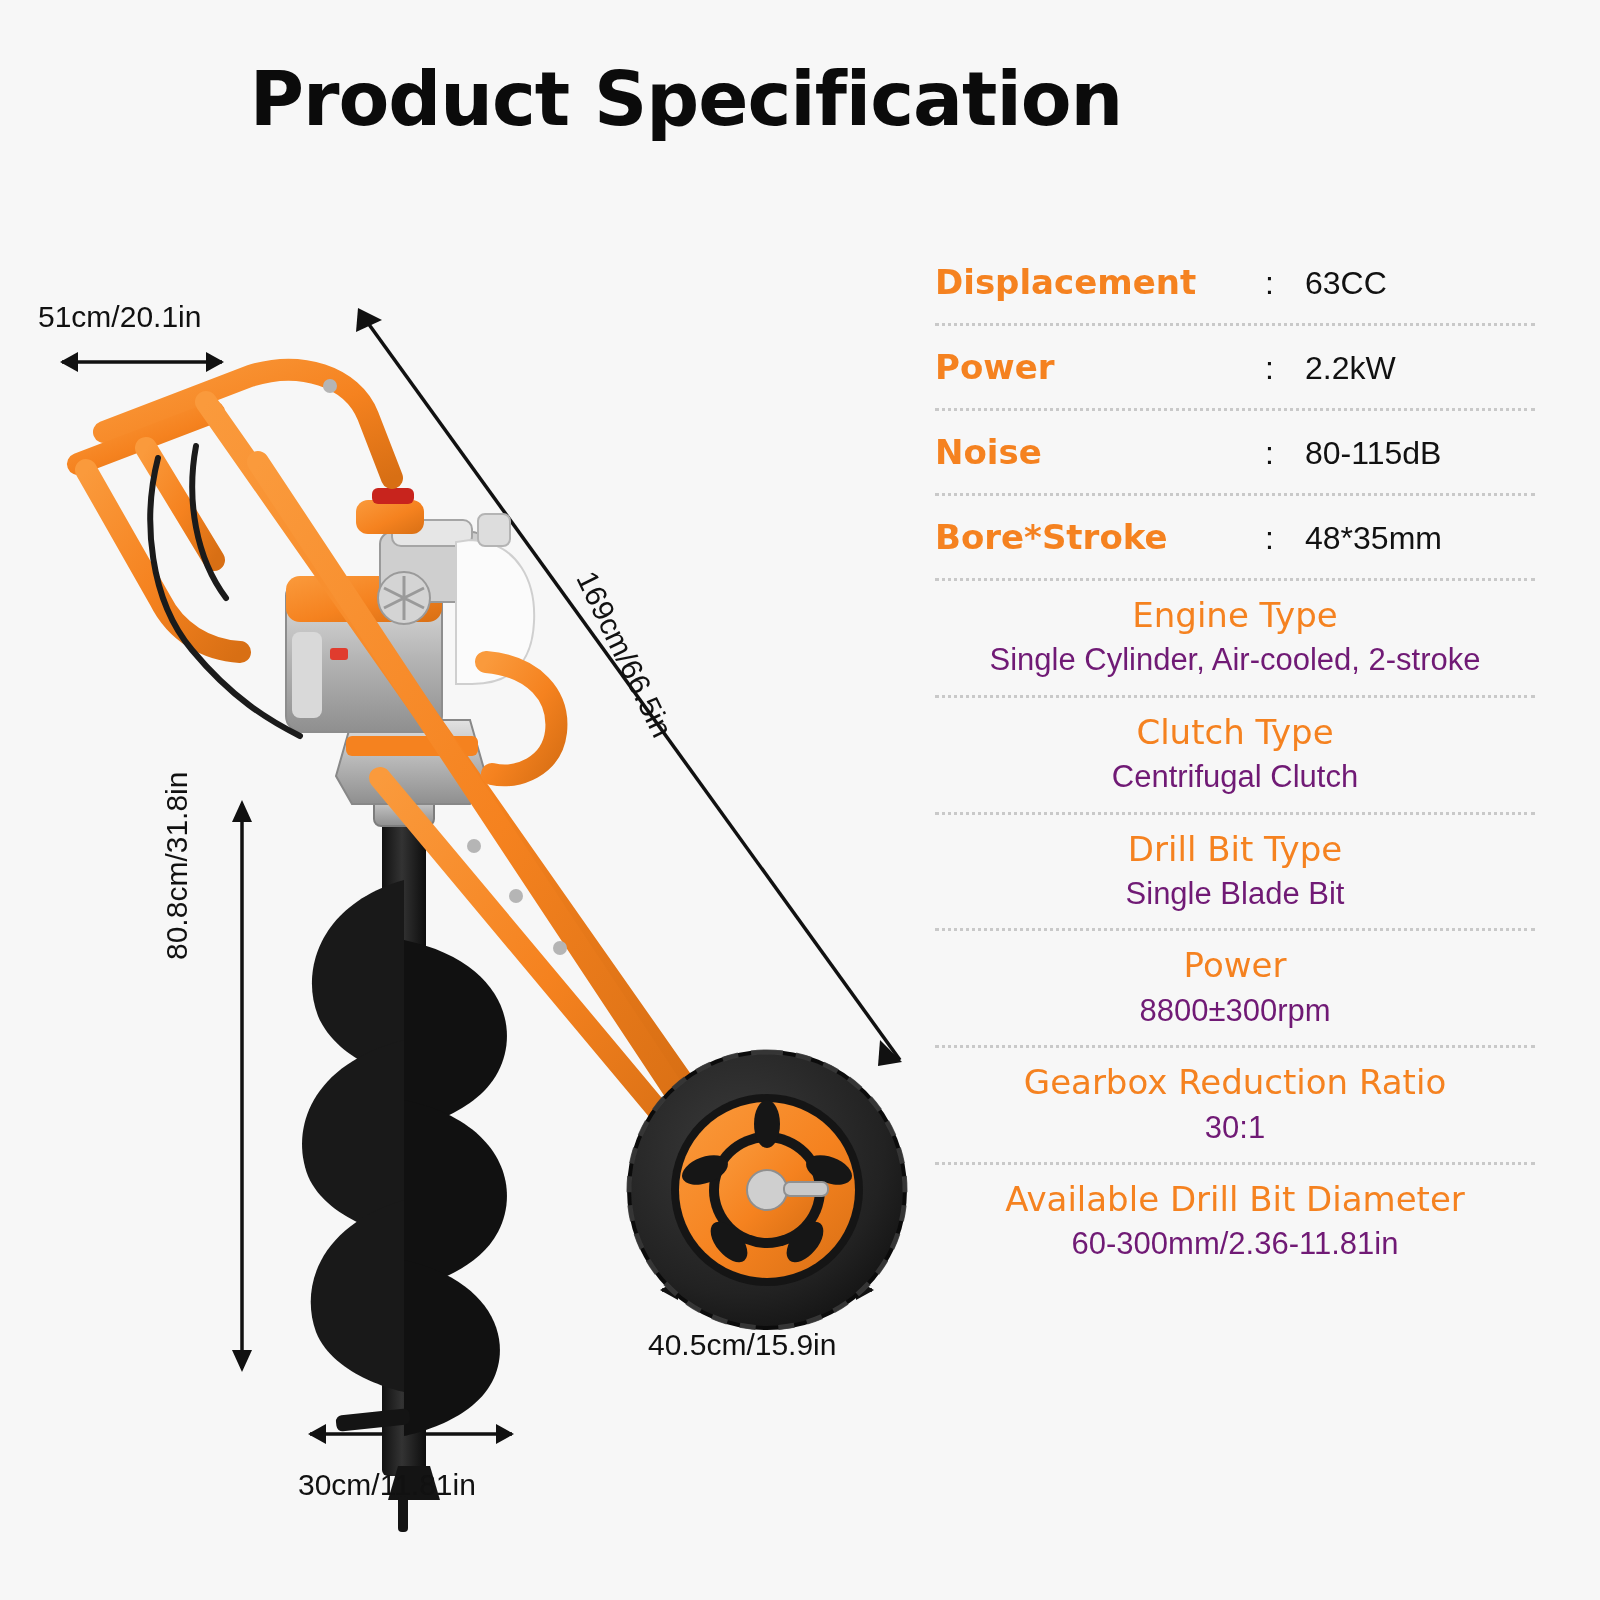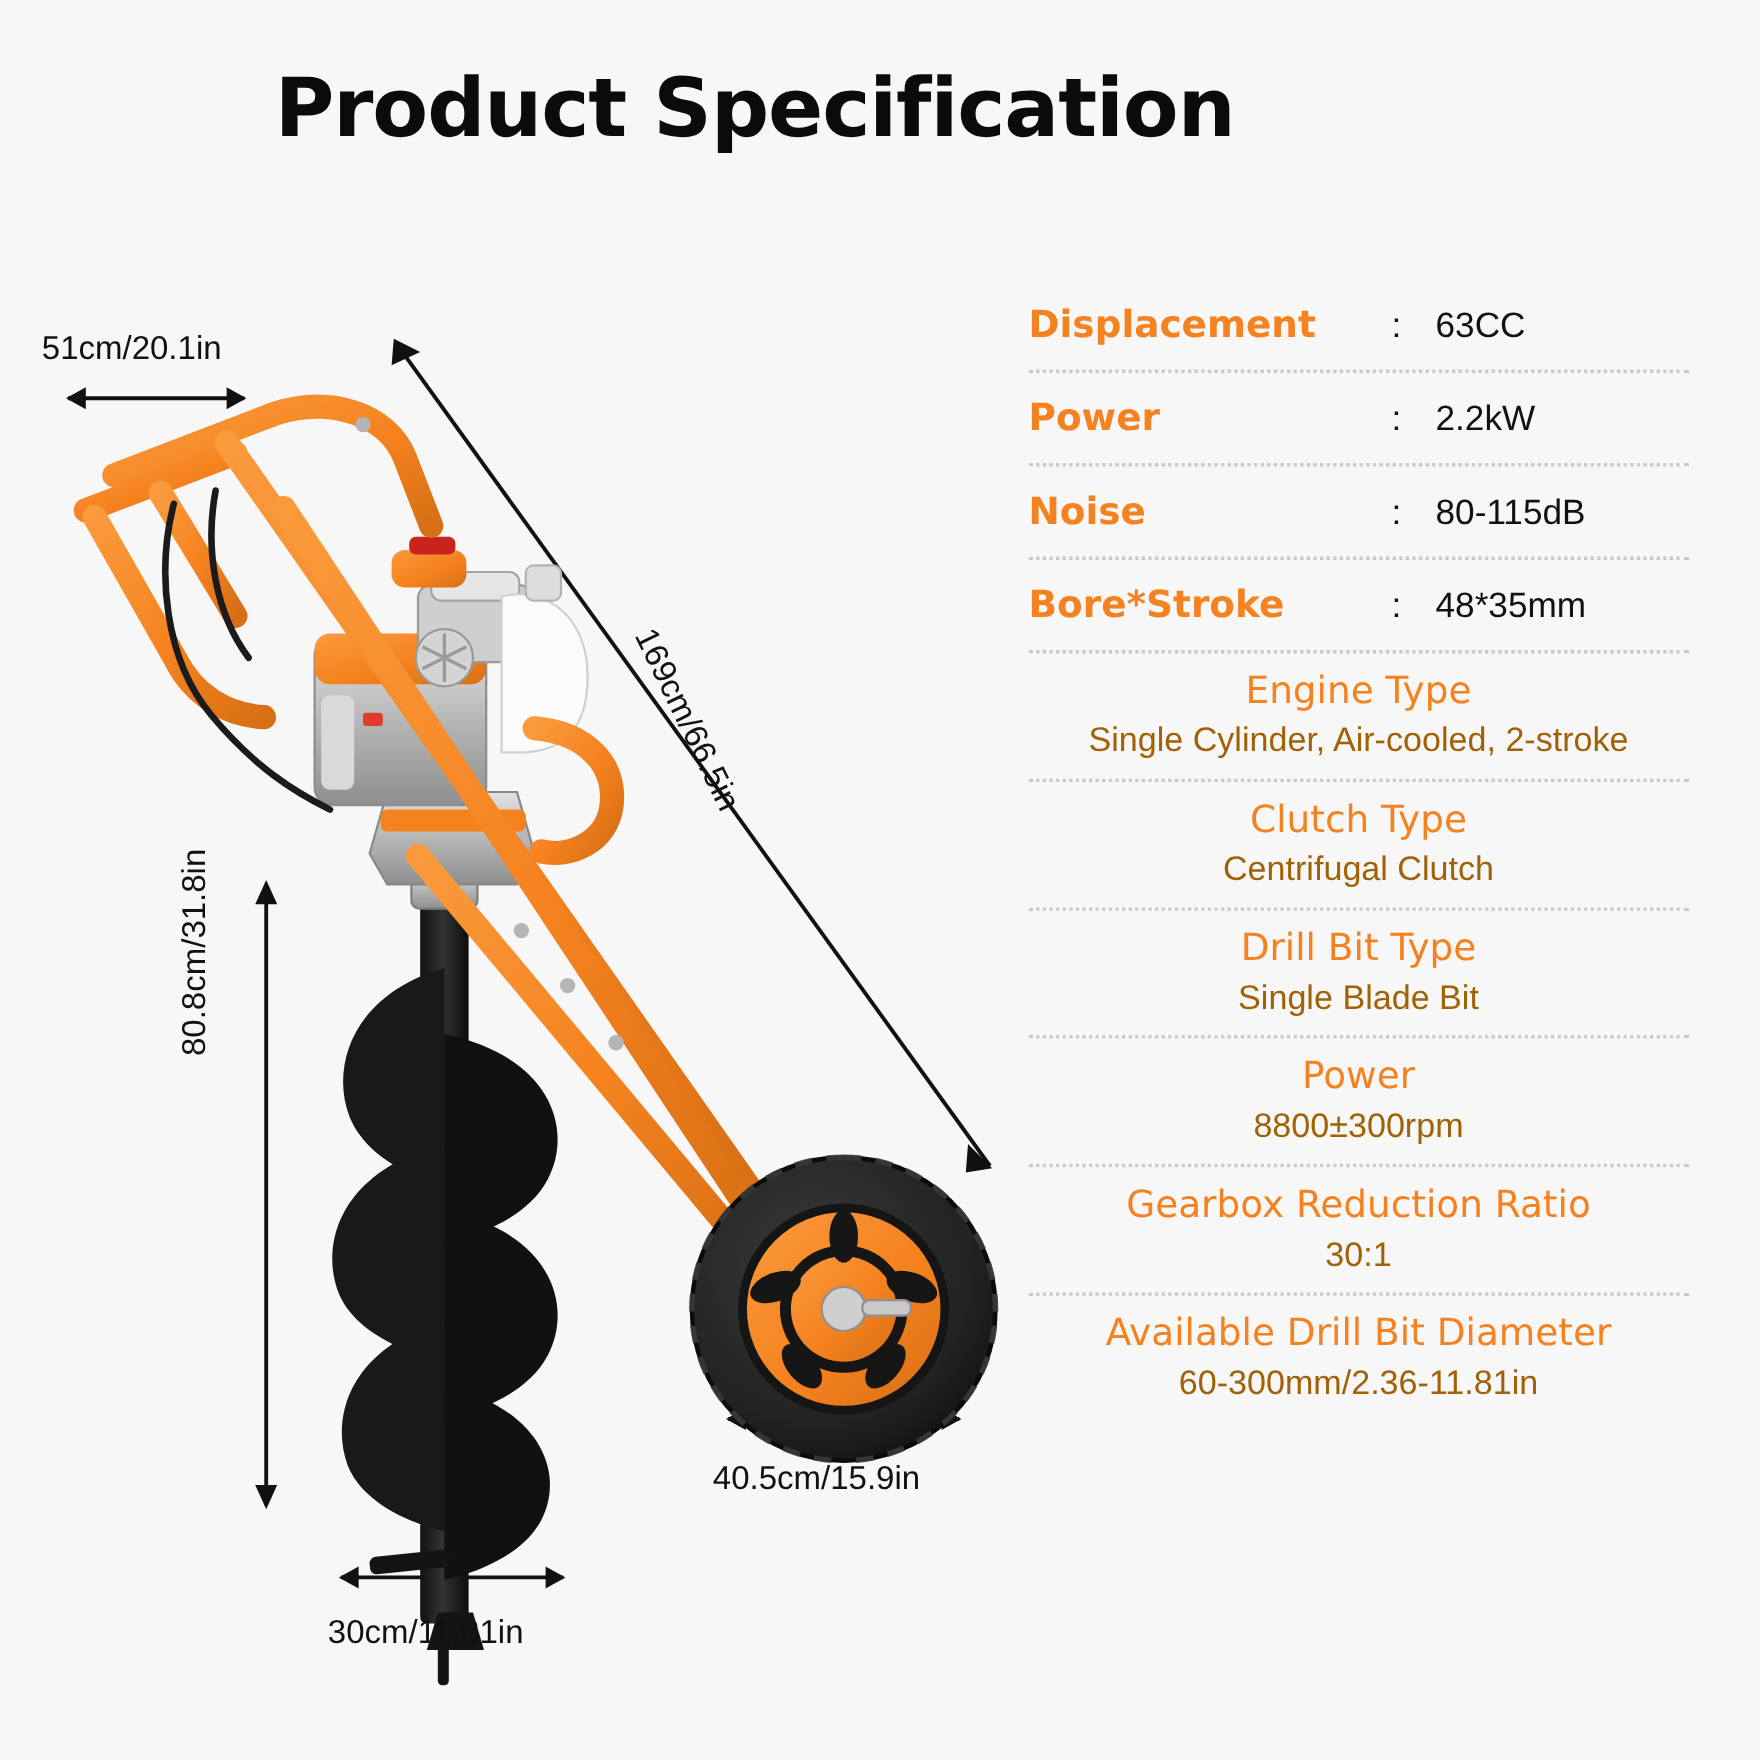--- a/index.html
+++ b/index.html
@@ -76,21 +76,21 @@
     color: #111;
     white-space: nowrap;
     transform: rotate(64deg);
     transform-origin: left top;
   }
 
   
   .specs {
     position: absolute;
     left: 935px;
-    top: 254px;
+    top: 241px;
     width: 600px;
   }
   .spec-row {
     position: relative;
     border-bottom: 3px dotted #c9c9c9;
     padding: 6px 0 8px 0;
   }
   .spec-row:last-child { border-bottom: none; }
 
   
@@ -132,21 +132,21 @@
     display: block;
     color: #f58220;
     font-weight: normal;
     font-size: 34px;
     font-family: "DejaVu Sans", sans-serif;
     line-height: 1.22;
     white-space: nowrap;
   }
   .spec-row.stacked .val {
     display: block;
-    color: #a16207;
+    color: #701a75;
     font-size: 31px;
     line-height: 1.3;
     margin-top: 4px;
     white-space: nowrap;
     text-align: center;
   }
 </style>
 </head>
 <body>
 

